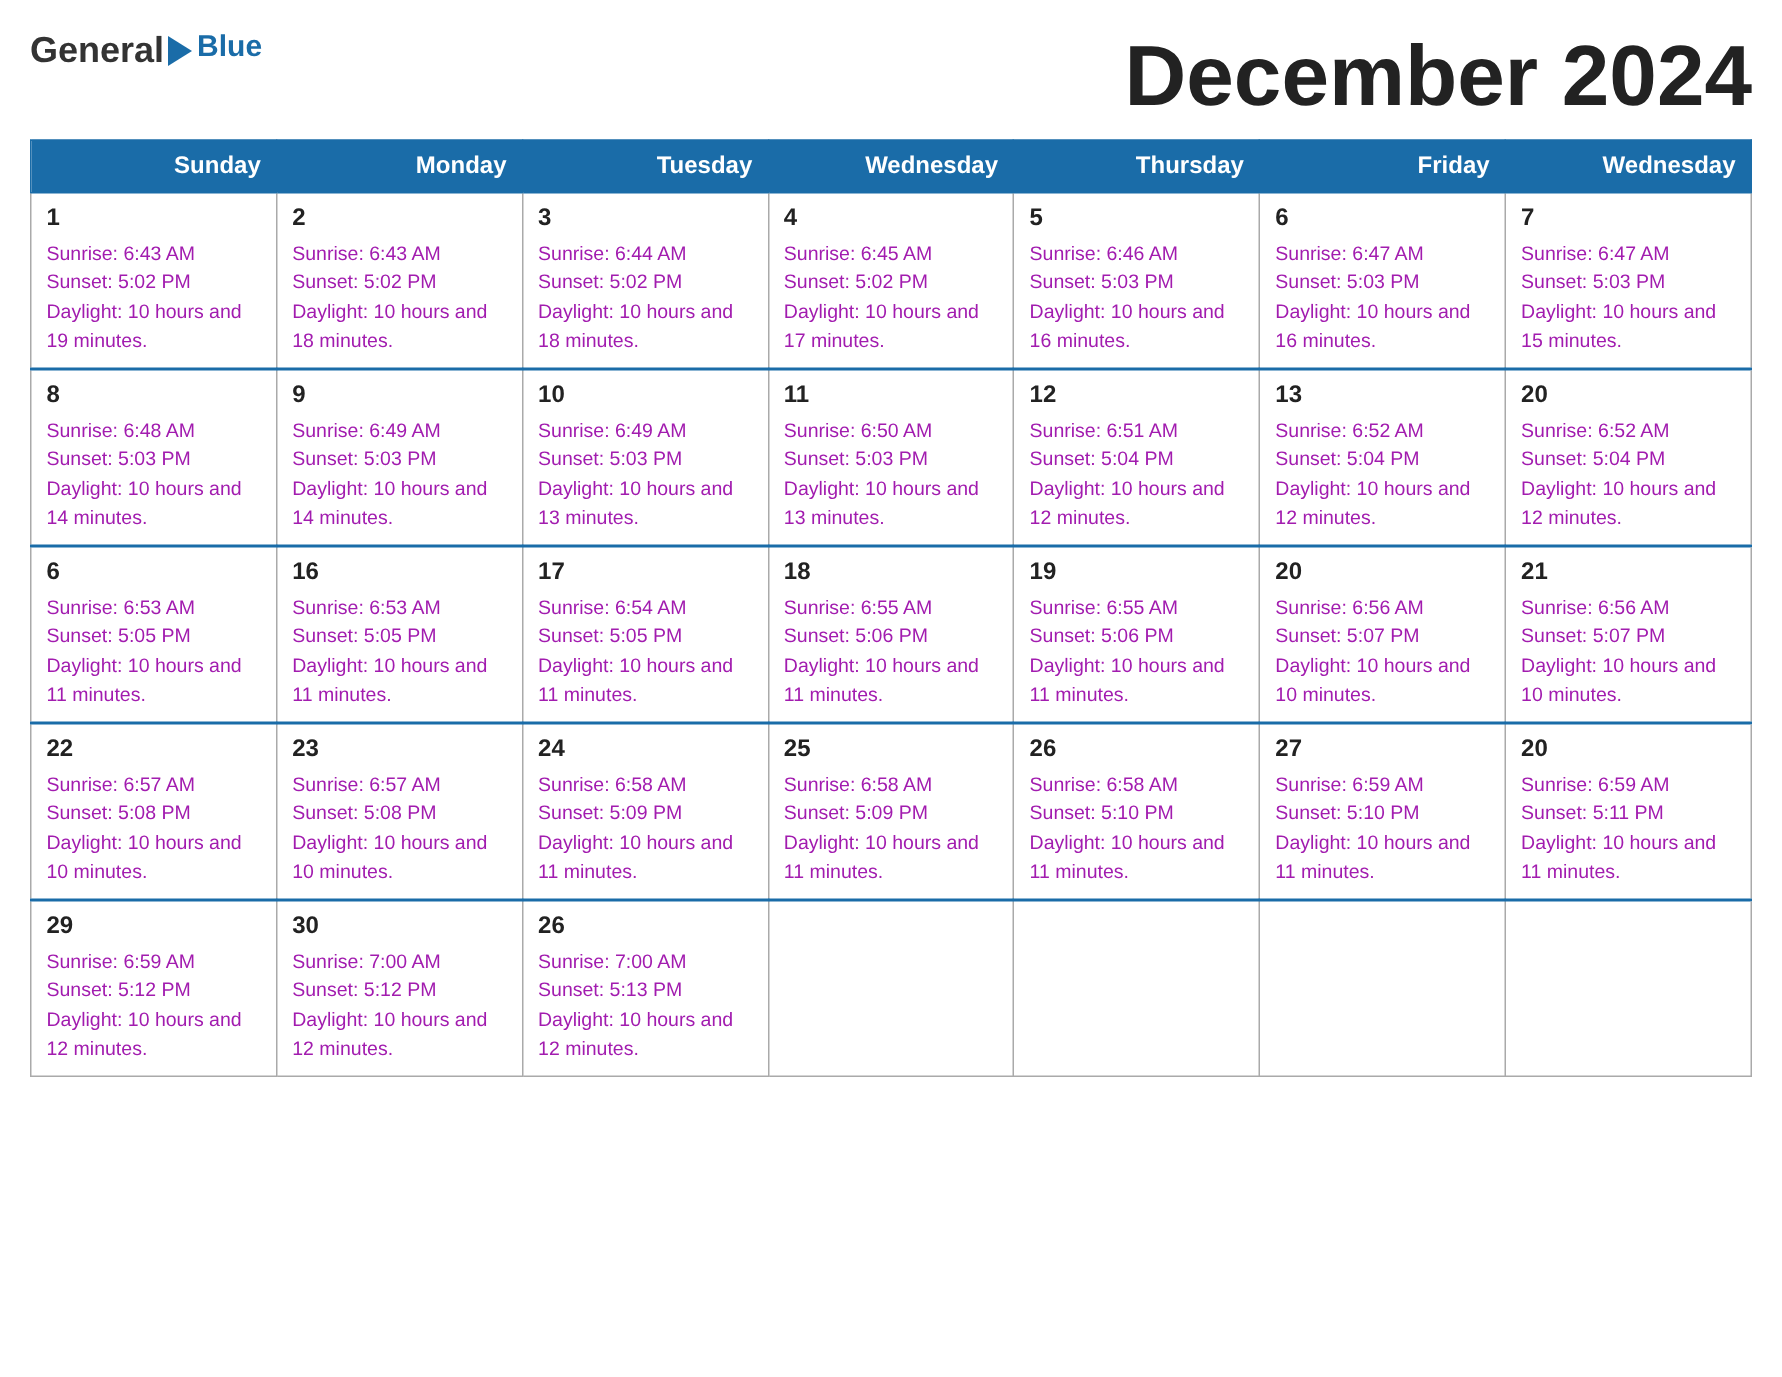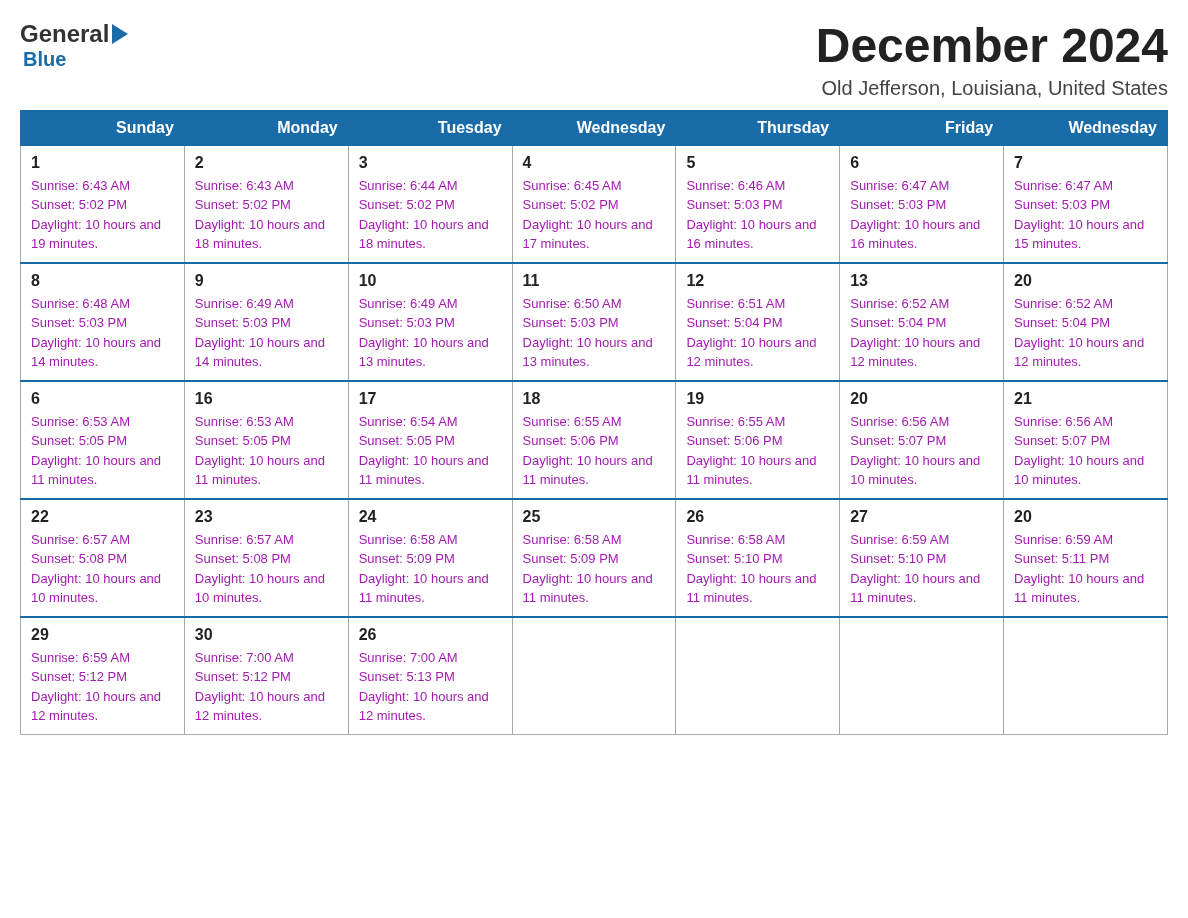--- a/index.html
+++ b/index.html
@@ -12,32 +12,32 @@
       min-height: 918px;
     }
     .header {
       display: flex;
       justify-content: space-between;
       align-items: flex-start;
       margin-bottom: 10px;
     }
     .logo {
       display: flex;
-      flex-direction: column;
+      flex-direction: row;
       align-items: flex-start;
     }
     .logo-row {
       display: flex;
       align-items: center;
     }
     .title-section {
       text-align: right;
     }
     .month-title {
-      font-size: 48px;
+      font-size: 57px;
       font-weight: bold;
       color: #222;
       line-height: 1.1;
     }
     .location-title {
       font-size: 20px;
       color: #444;
       margin-top: 4px;
     }
     .calendar {
@@ -116,21 +116,20 @@
     <div class="logo-row">
       <span class="logo-text-general">General</span>
       <span class="logo-arrow"></span>
     </div>
     <div class="logo-line2">
       <span class="logo-text-blue">Blue</span>
     </div>
   </div>
   <div class="title-section">
     <div class="month-title">December 2024</div>
-    <div class="location-title">Old Jefferson, Louisiana, United States</div>
   </div>
 </div>
 
 <table class="calendar">
   <thead>
     <tr>
     <th>Sunday</th>
         <th>Monday</th>
         <th>Tuesday</th>
         <th>Wednesday</th>

